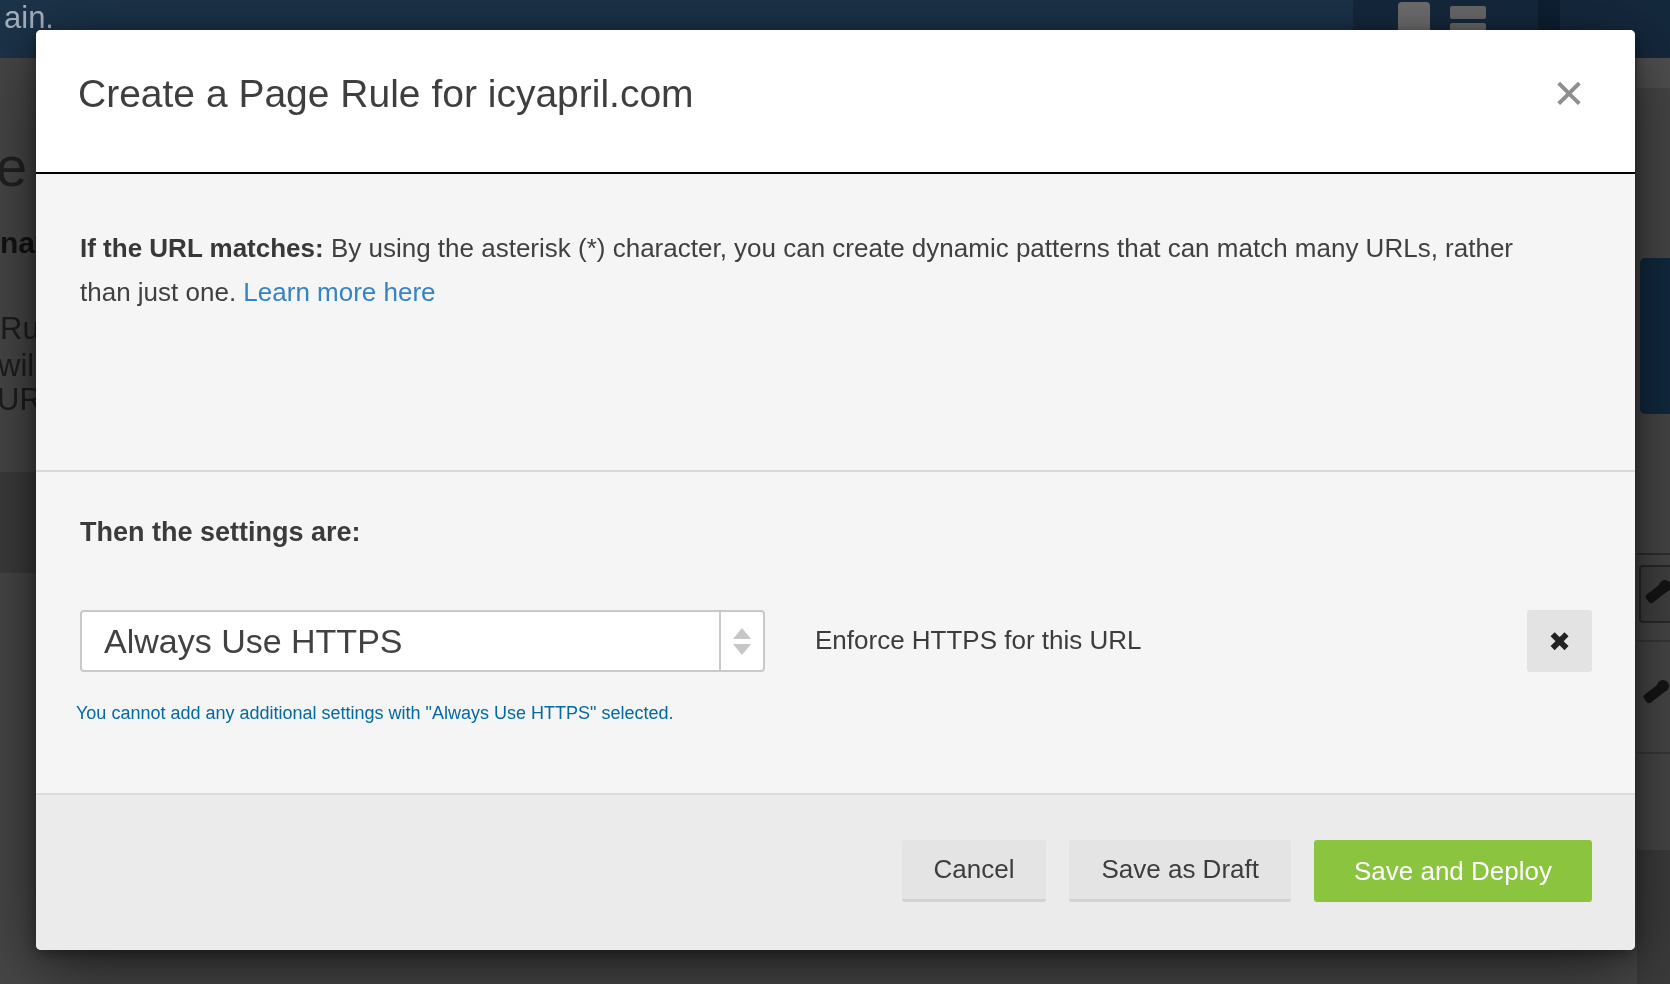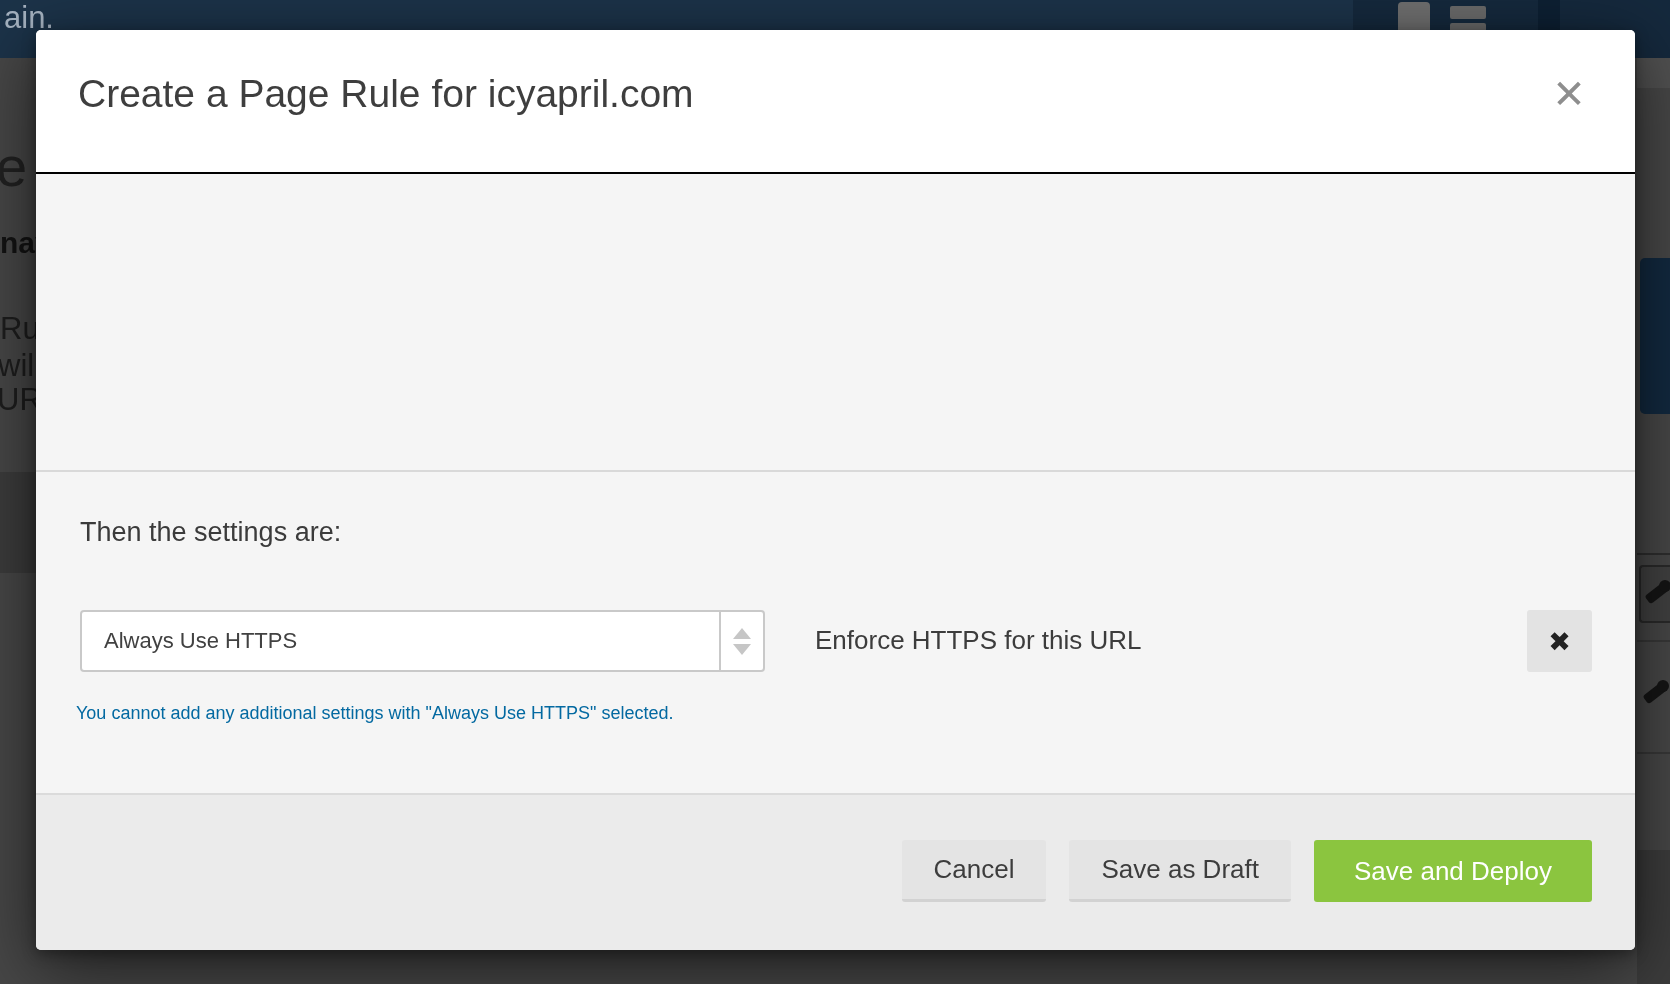--- a/index.html
+++ b/index.html
@@ -58,27 +58,27 @@
   .url-para { position:absolute; left:44px; top:196px; width:1440px; font-size:26px; line-height:44px; color:#404040; }
   .url-para b { font-weight:700; color:#383838; }
   .learn-link { color:#3383c5; text-decoration:none; cursor:pointer; }
   .url-input {
     position:absolute; left:44px; top:329px; width:1511px; height:66px;
     background:#ffffff; border:2px solid #c9c9c9; border-radius:4px;
     font-family:"Liberation Sans", sans-serif; font-size:27px; color:#4a4a4a;
     padding:0 22px; outline:none;
   }
   .section-divider { position:absolute; left:0; top:440px; width:100%; height:2px; background:#d9d9d9; }
-  .settings-heading { position:absolute; left:44px; top:487px; font-size:27px; font-weight:400; color:#3b3b3b; }
+  .settings-heading { position:absolute; left:44px; top:487px; font-size:27px; font-weight:700; color:#3b3b3b; }
   .setting-select {
     position:absolute; left:44px; top:580px; width:685px; height:62px;
     background:#ffffff; border:2px solid #c9c9c9; border-radius:4px;
     display:flex; align-items:stretch; cursor:pointer;
   }
-  .setting-select .sel-label { flex:1; display:flex; align-items:center; padding-left:22px; font-size:22px; color:#414141; }
+  .setting-select .sel-label { flex:1; display:flex; align-items:center; padding-left:22px; font-size:34px; color:#414141; }
   .setting-select .sel-arrows {
     width:44px; border-left:2px solid #c9c9c9;
     display:flex; flex-direction:column; align-items:center; justify-content:center; gap:5px;
   }
   .tri-up { width:0; height:0; border-left:9px solid transparent; border-right:9px solid transparent; border-bottom:11px solid #c6c6c6; }
   .tri-down { width:0; height:0; border-left:9px solid transparent; border-right:9px solid transparent; border-top:11px solid #c6c6c6; }
   .setting-desc { position:absolute; left:779px; top:595px; font-size:26px; color:#3c3c3c;text-align:right; }
   .setting-remove {
     position:absolute; right:43px; top:580px; width:65px; height:62px;
     background:#e3e3e3; border:none; border-radius:3px; cursor:pointer;
@@ -131,20 +131,21 @@
   <div class="bg-right-line3"></div>
   <div class="bg-right-dark"></div>
 
   <div class="modal">
 
     <div class="modal-header">
       <h1 class="modal-title">Create a Page Rule for icyapril.com</h1>
       <button class="modal-close">✕</button>
     </div>
 
+    <p class="url-para"><b>If the URL matches:</b><span> By using the asterisk (*) character, you can create dynamic patterns that can match many URLs, rather than just one. </span><a class="learn-link">Learn more here</a></p>
 
 
     <div class="section-divider"></div>
 
     <h2 class="settings-heading">Then the settings are:</h2>
 
     <div class="setting-select">
       <span class="sel-label">Always Use HTTPS</span>
       <span class="sel-arrows">
         <span class="tri-up"></span>

